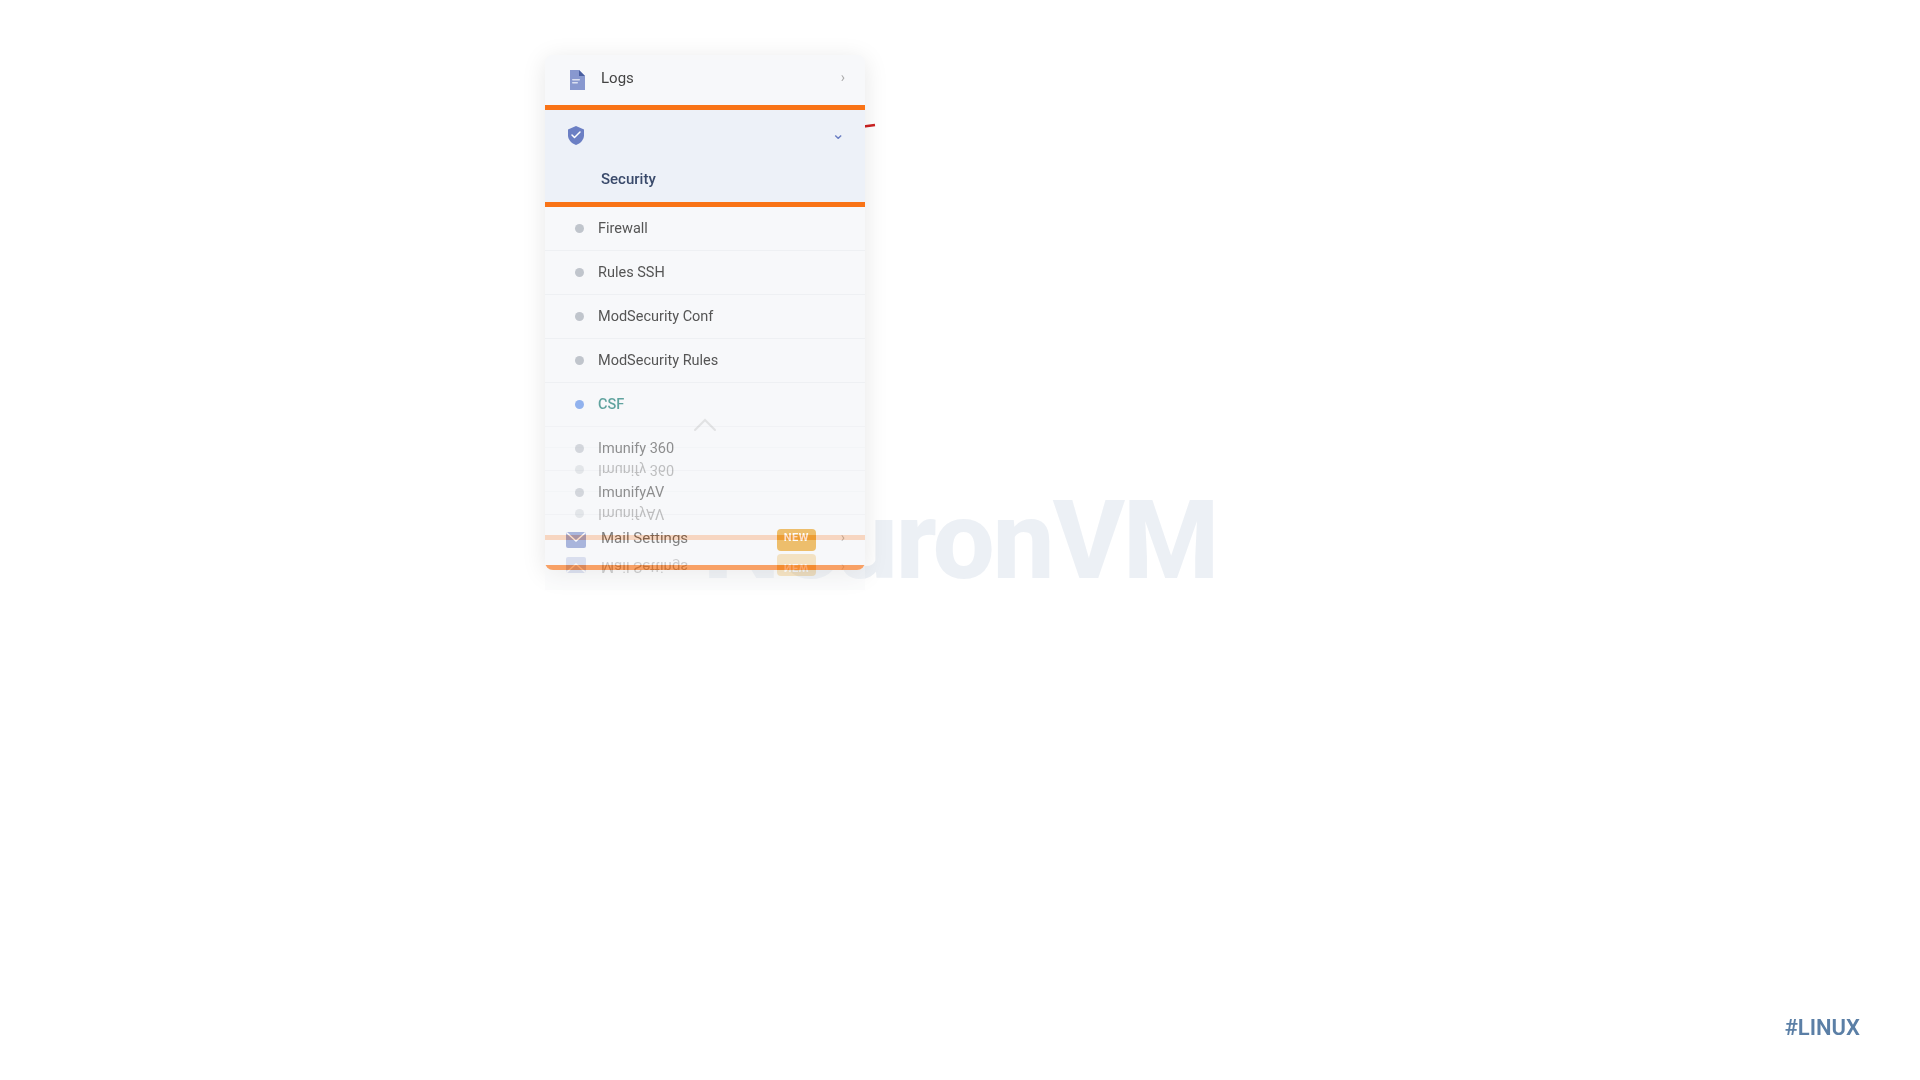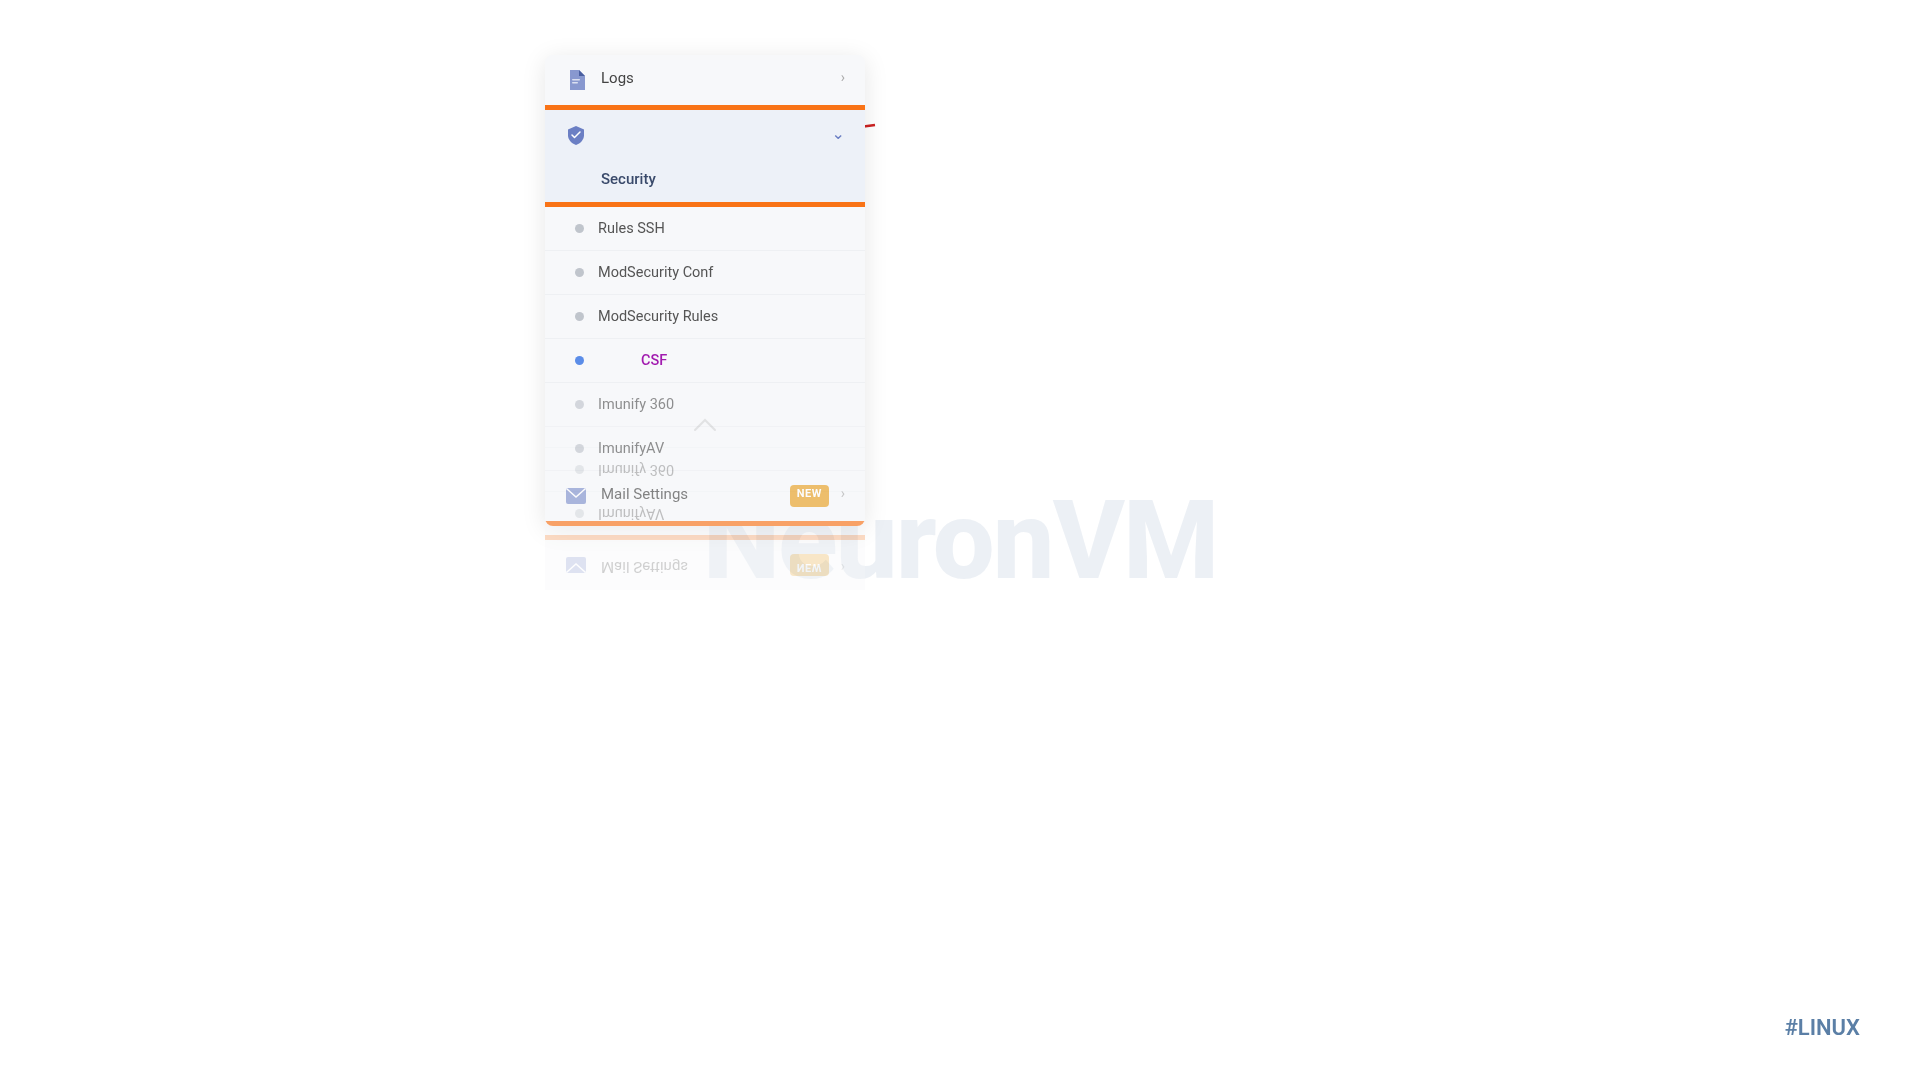--- a/index.html
+++ b/index.html
@@ -139,21 +139,21 @@
     }
 
     
     .badge-new {
       background: #e8a020;
       color: #fff;
       font-size: 11px;
       font-weight: 700;
       padding: 2px 7px;
       border-radius: 4px;
-      margin-right: 12px;
+      margin-right: 25px;
       letter-spacing: 0.5px;
     }
 
     
     .reflection {
       position: absolute;
       top: 590px;
       left: 545px;
       width: 320px;
       background: #f7f8fa;
@@ -235,40 +235,44 @@
     <span class="menu-icon">
       <svg width="18" height="20" viewBox="0 0 18 20" fill="none">
         <path d="M9 1L1 4.5v6C1 14.5 4.5 18.5 9 20c4.5-1.5 8-5.5 8-9.5v-6L9 1z" fill="#6b7fc4"></path>
         <path d="M5 10l2.5 2.5L13 7" stroke="white" stroke-width="1.5" stroke-linecap="round" stroke-linejoin="round"></path>
       </svg>
     </span>
     <span class="label">Security</span>
     <span class="chevron" style="color:#6b7fc4; font-size:16px;">⌄</span>
   </div>
 
+  <div class="sub-item">
+    <span class="dot gray"></span>
+    <span class="sub-label">Firewall</span>
+  </div>
 
   <div class="sub-item">
     <span class="dot gray"></span>
     <span class="sub-label">Rules SSH</span>
   </div>
 
   <div class="sub-item">
     <span class="dot gray"></span>
     <span class="sub-label">ModSecurity Conf</span>
   </div>
 
   <div class="sub-item">
     <span class="dot gray"></span>
     <span class="sub-label">ModSecurity Rules</span>
   </div>
 
 
   <div class="sub-item active-item">
     <span class="dot blue"></span>
-    <span class="sub-label" style="color:#a21caf; font-weight:500;margin-left:43px;">CSF</span>
+    <span class="sub-label" style="color:#0f766e; font-weight:500;">CSF</span>
   </div>
 
   <div class="sub-item">
     <span class="dot gray"></span>
     <span class="sub-label">Imunify 360</span>
   </div>
 
   <div class="sub-item">
     <span class="dot gray"></span>
     <span class="sub-label">ImunifyAV</span>

